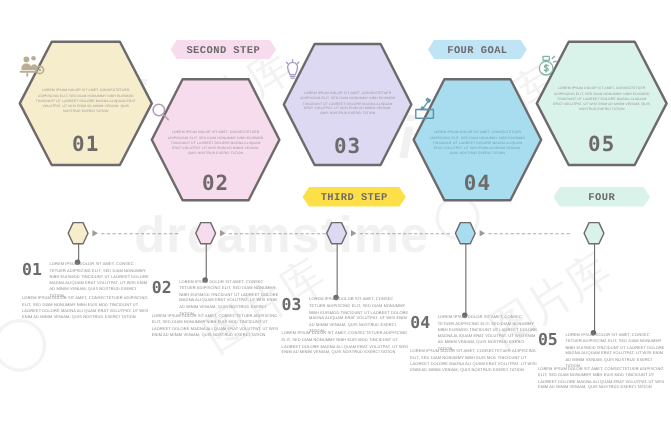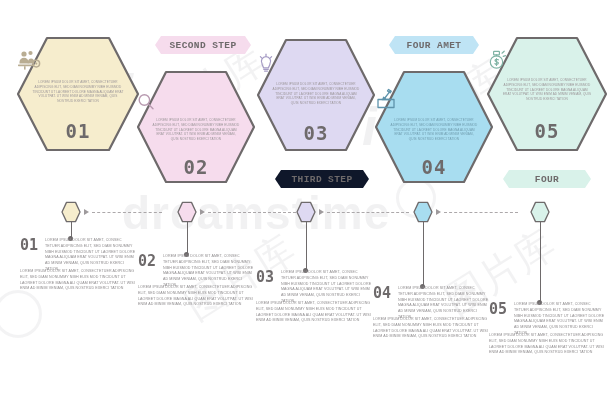--- a/index.html
+++ b/index.html
@@ -197,25 +197,25 @@
         </g>
       </svg>
     </div>
     <div class="hex-body" style="top:42px;">LOREM IPSUM DOLOR SIT AMET, CONSECTETUER ADIPISCING ELIT, SED DIAM NONUMMY NIBH EUISMOD TINCIDUNT UT LAOREET DOLORE MAGNA ALIQUAM ERAT VOLUTPAT. UT WISI ENIM AD MINIM VENIAM, QUIS NOSTRUD EXERCI TATION</div>
     <div class="hex-num" style="top:84px;">05</div>
   </div>
 
   <div class="tag" style="left:155px;top:36px;width:96px;height:18px;background:#f6dced;">
     <span>SECOND STEP</span>
   </div>
-  <div class="tag" style="left:275px;top:170px;width:94px;height:18px;background:#0f172a;">
+  <div class="tag" style="left:275px;top:170px;width:94px;height:18px;background:#fde047;">
     <span>THIRD STEP</span>
   </div>
   <div class="tag" style="left:389px;top:36px;width:90px;height:18px;background:#bfe4f5;">
-    <span>FOUR AMET</span>
+    <span>FOUR GOAL</span>
   </div>
   <div class="tag" style="left:503px;top:170px;width:88px;height:18px;background:#d9f2ea;">
     <span>FOUR</span>
   </div>
 
   <div class="tl-dash" style="left:92px;top:212px;width:70px;"></div>
   <div class="tl-dash" style="left:208px;top:212px;width:88px;"></div>
   <div class="tl-dash" style="left:327px;top:212px;width:82px;"></div>
   <div class="tl-dash" style="left:444px;top:212px;width:74px;"></div>
 

